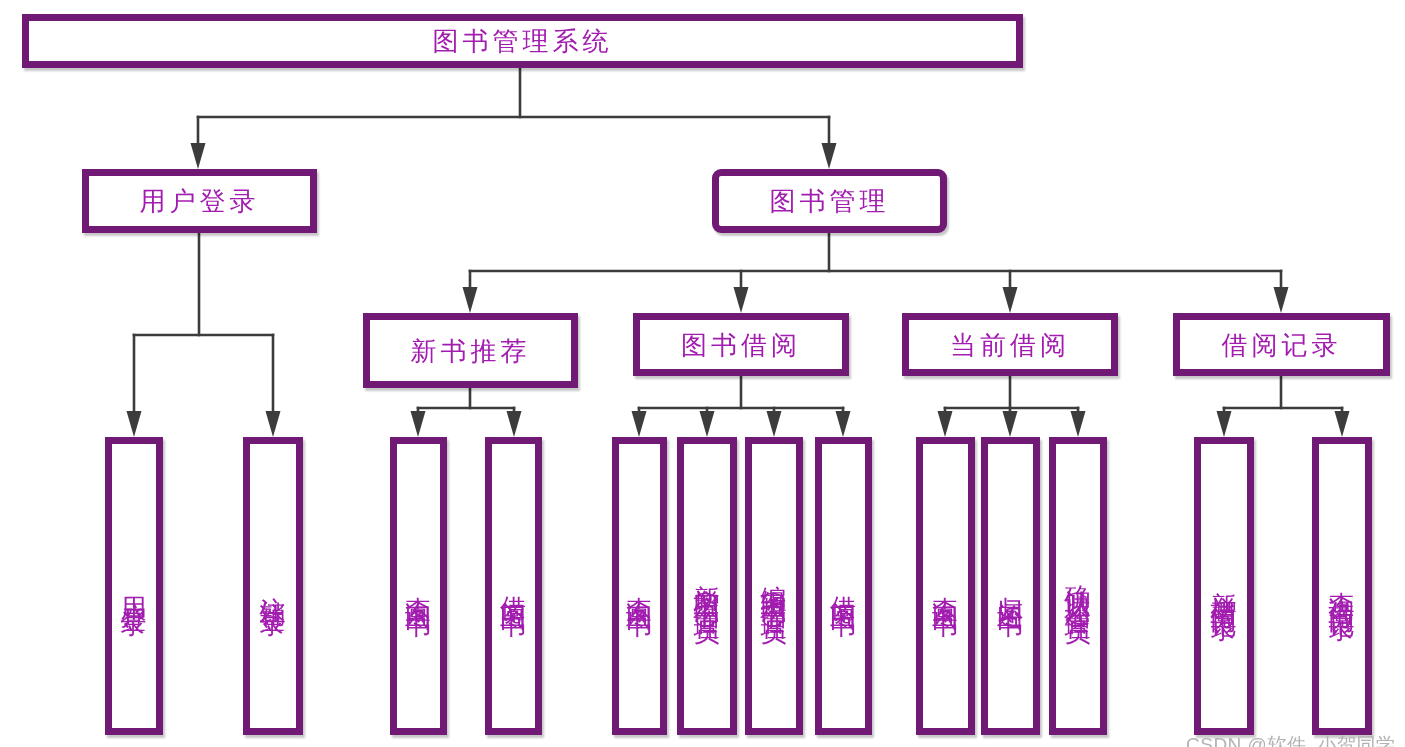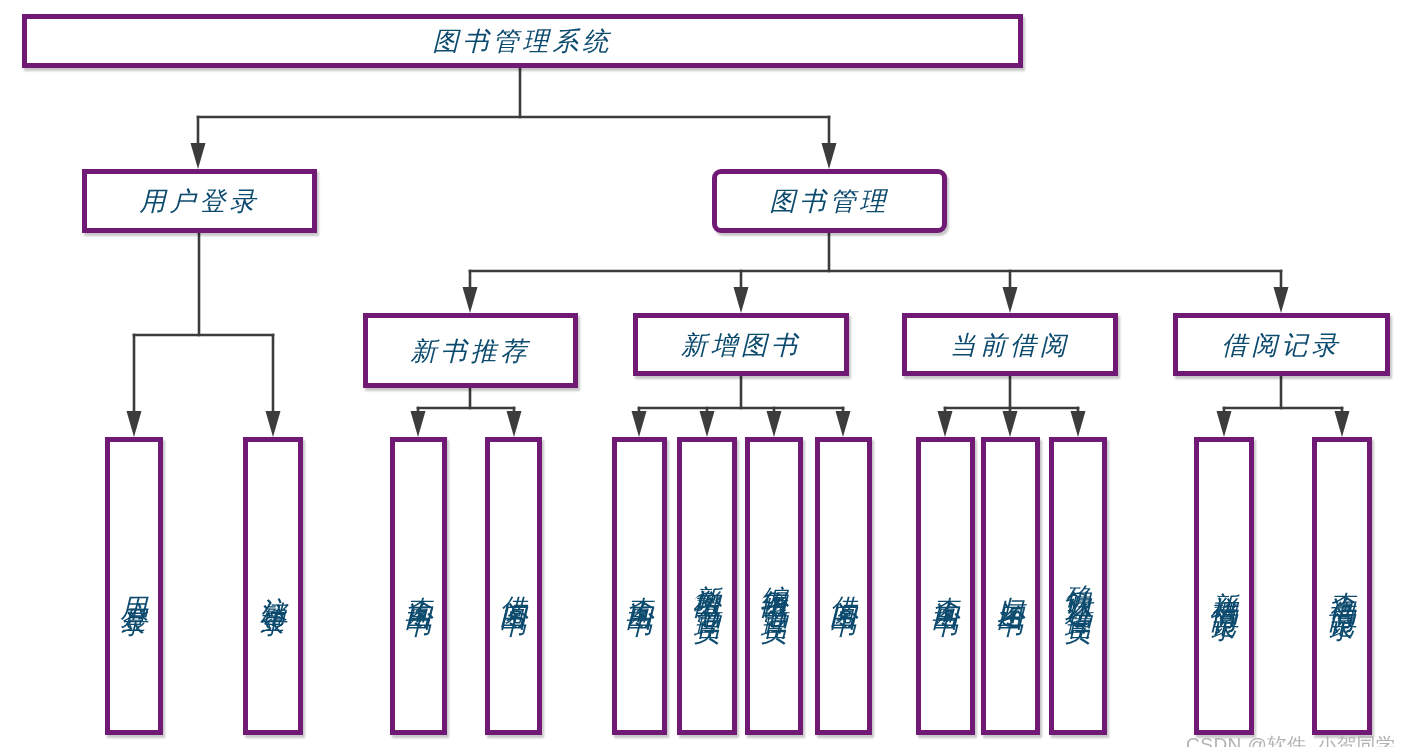--- a/index.html
+++ b/index.html
@@ -21,29 +21,28 @@
   .connector-layer line {
     stroke: #3c3c3c;
     stroke-width: 2.6;
     stroke-linecap: square;
   }
   .connector-layer polygon { fill: #3c3c3c; }
   .node, .leaf {
     position: absolute;
     box-sizing: border-box;
     background: #ffffff;
-    border: 5px solid #701a75;
+    border: 7px solid #701a75;
     box-shadow: 2px 3px 2px rgba(0,0,0,0.22);
-    color: #0c4a6e;
+    color: #a21caf;
     display: flex;
     align-items: center;
     justify-content: center;
     font-size: 26px;
     line-height: 1;
-    font-style: italic;
   }
   .node { letter-spacing: 4px; white-space: nowrap; }
   .leaf {
     writing-mode: vertical-rl;
     letter-spacing: 5px;
     white-space: nowrap;
   }
   .watermark {
     position: absolute;
     left: 1186px;
@@ -136,21 +135,21 @@
       <polygon points="1334.5,411 1349.5,411 1342,437"></polygon>
     </g>
   </svg>
 
   <div class="node" style="left:22px; top:14px; width:1001px; height:54px;">图书管理系统</div>
 
   <div class="node" style="left:82px; top:169px; width:235px; height:64px;">用户登录</div>
   <div class="node" style="left:712px; top:169px; width:235px; height:64px;border-radius:9px;">图书管理</div>
 
   <div class="node" style="left:363px; top:313px; width:215px; height:75px;">新书推荐</div>
-  <div class="node" style="left:633px; top:313px; width:216px; height:63px;">新增图书</div>
+  <div class="node" style="left:633px; top:313px; width:216px; height:63px;">图书借阅</div>
   <div class="node" style="left:1173px; top:313px; width:217px; height:63px;">借阅记录</div>
   <div class="node" style="left:902px; top:313px; width:216px; height:63px;">当前借阅</div>
 
   <div class="leaf" style="left:105px; top:437px; width:58px; height:298px;">用户登录</div>
   <div class="leaf" style="left:243px; top:437px; width:60px; height:298px;">注销登录</div>
 
   <div class="leaf" style="left:390px; top:437px; width:57px; height:298px;">查询图书</div>
   <div class="leaf" style="left:485px; top:437px; width:57px; height:298px;">借阅图书</div>
 
   <div class="leaf" style="left:612px; top:437px; width:55px; height:298px;">查询图书</div>

